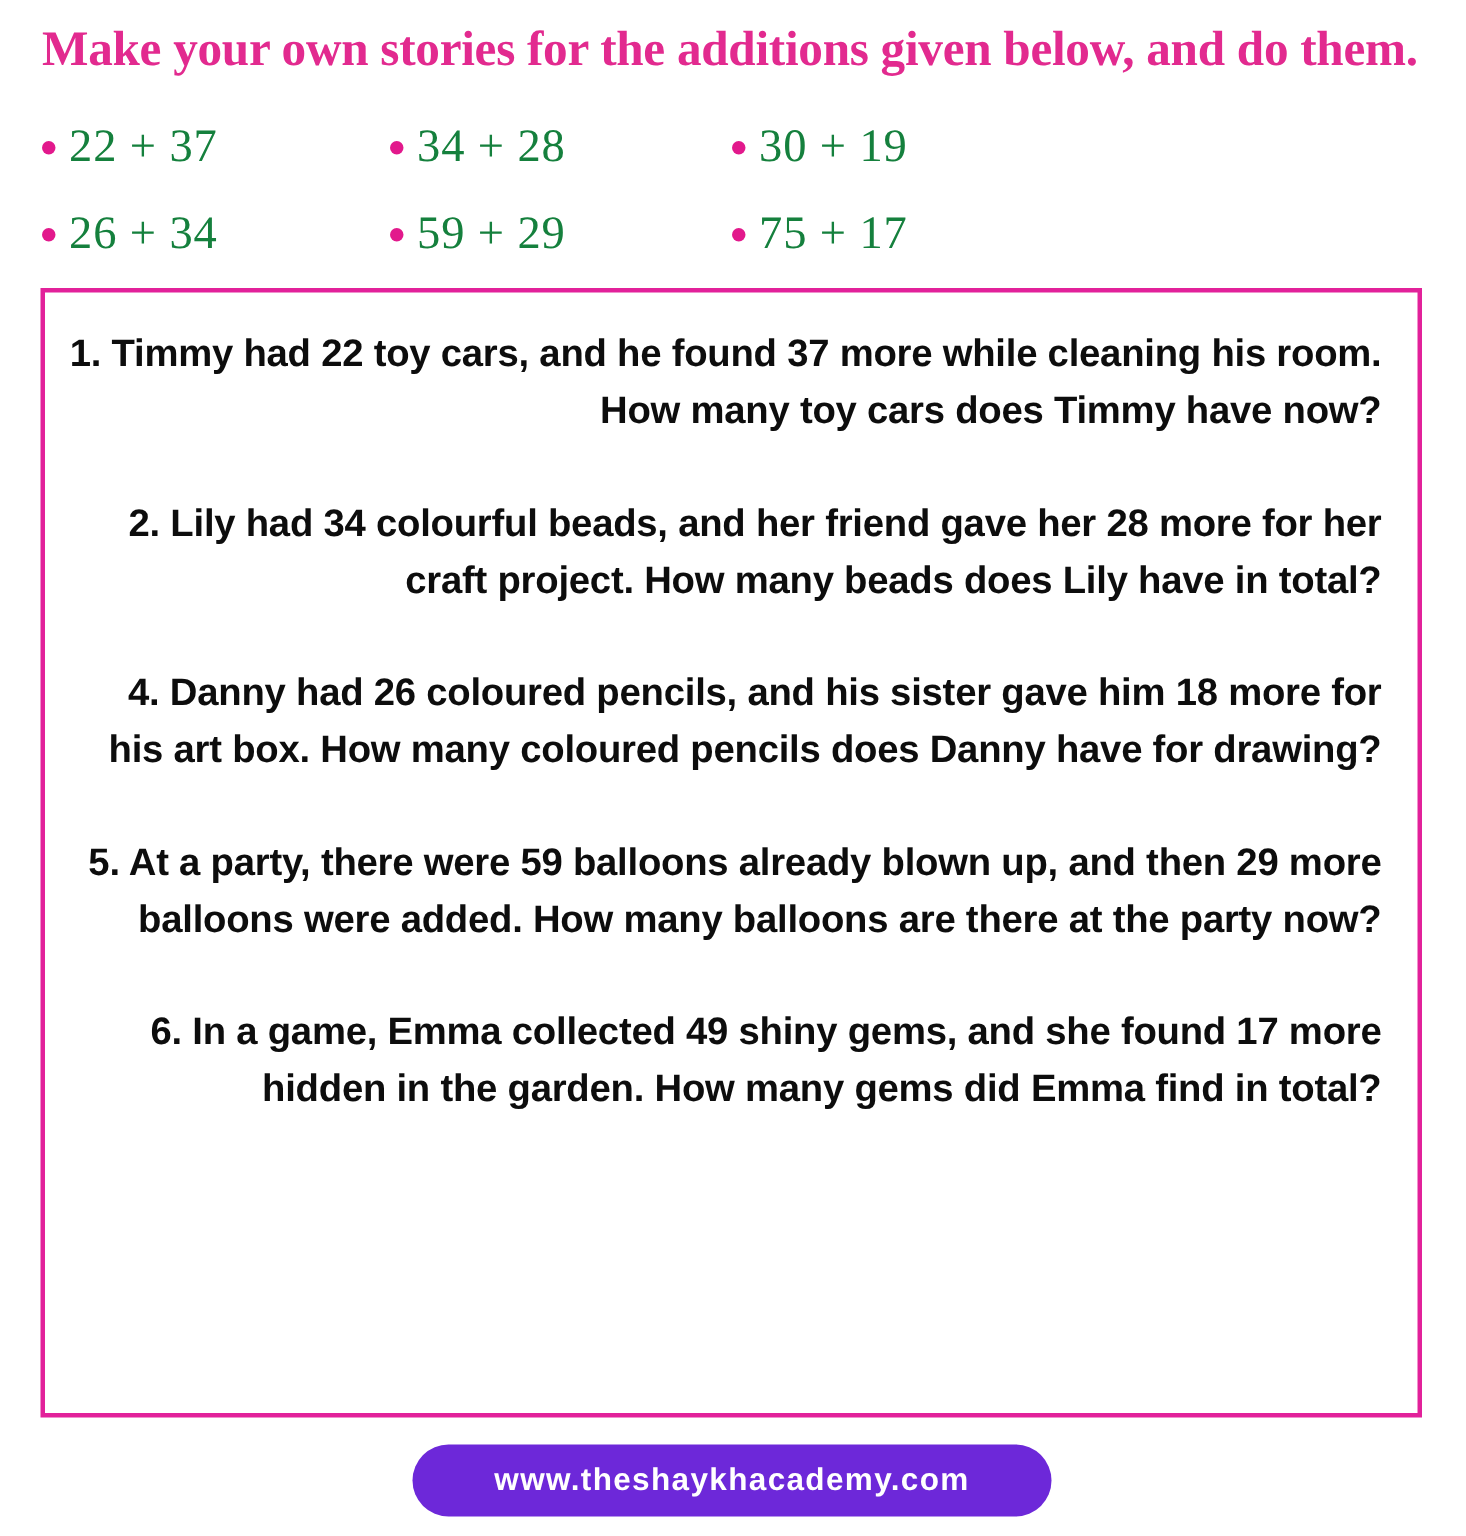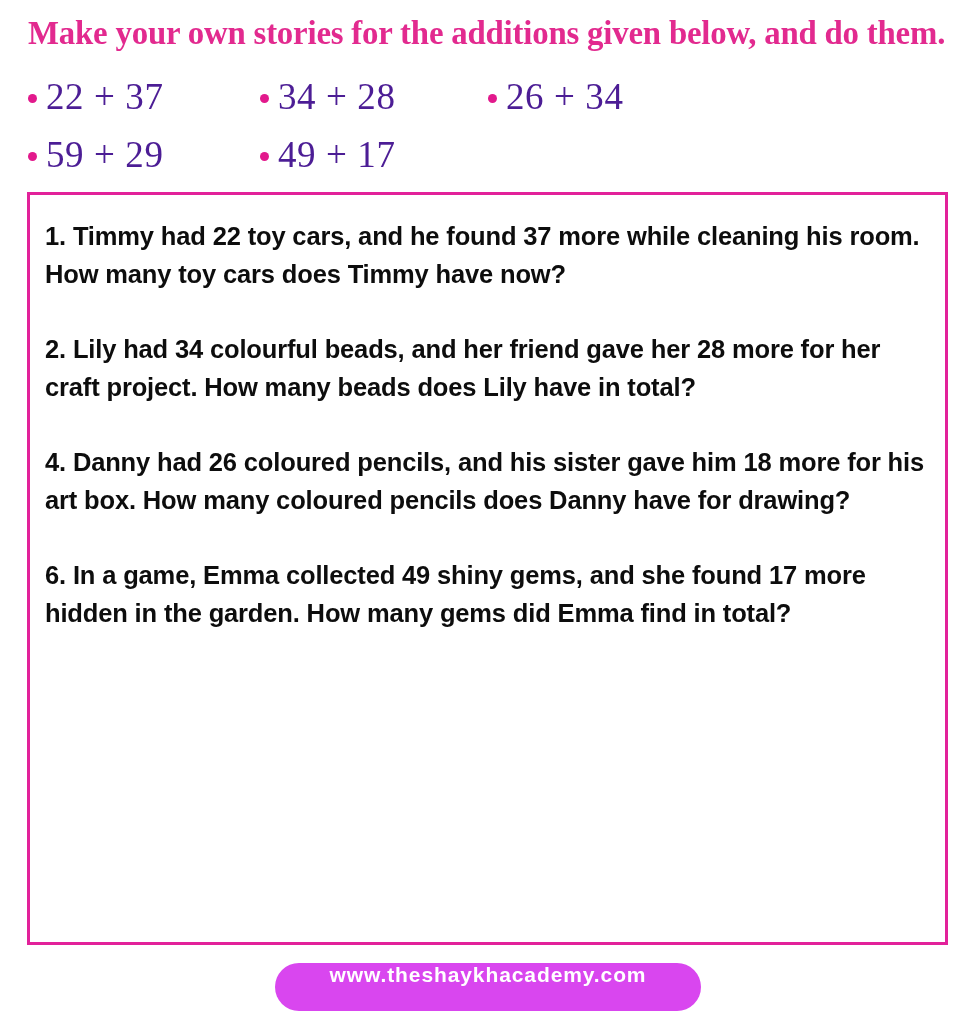--- a/index.html
+++ b/index.html
@@ -58,38 +58,39 @@
   .sum-bullet {
     width: 9px;
     height: 9px;
     border-radius: 50%;
     background: #e2198c;
     flex: 0 0 auto;
     margin-top: 2px;
   }
   .sum-text {
     font-family: "Liberation Serif", "DejaVu Serif", serif;
-    font-size: 37px;
+    font-size: 31px;
     line-height: 34px;
-    color: #4c1d95;
+    color: #15803d;
     letter-spacing: 0.6px;
     white-space: nowrap;
   }
 
   
   .problems-box {
     position: absolute;
     left: 27px;
     top: 192px;
     width: 921px;
     height: 753px;
     box-sizing: border-box;
     border: 3px solid #e2219a;
     background: #ffffff;
-    padding: 22px 12px 0 15px;
+    padding: 22px 24px 0 15px;
+    text-align: right;
   }
   .problem {
     font-family: "Liberation Sans", sans-serif;
     font-weight: bold;
     font-size: 25.5px;
     line-height: 38px;
     color: #0d0d0d;
     letter-spacing: -0.15px;
     margin: 0 0 37px 0;
     word-spacing: 0px;
@@ -99,23 +100,24 @@
   }
 
   
   .footer-pill {
     position: absolute;
     left: 275px;
     top: 963px;
     width: 426px;
     height: 48px;
     box-sizing: border-box;
-    background: #d946ef;
+    background: #6d28d9;
     border-radius: 26px;
     display: flex;
+    align-items: center;
     justify-content: center;
   }
   .footer-url {
     font-family: "Liberation Sans", sans-serif;
     font-weight: bold;
     font-size: 21px;
     letter-spacing: 0.9px;
     color: #ffffff;
     white-space: nowrap;
   }
@@ -132,42 +134,47 @@
     <div class="sum-item">
       <span class="sum-bullet"></span>
       <span class="sum-text">22 + 37</span>
     </div>
 
     <div class="sum-item">
       <span class="sum-bullet"></span>
       <span class="sum-text">34 + 28</span>
     </div>
 
+    <div class="sum-item">
+      <span class="sum-bullet"></span>
+      <span class="sum-text">30 + 19</span>
+    </div>
 
     <div class="sum-item">
       <span class="sum-bullet"></span>
       <span class="sum-text">26 + 34</span>
     </div>
 
     <div class="sum-item">
       <span class="sum-bullet"></span>
       <span class="sum-text">59 + 29</span>
     </div>
 
     <div class="sum-item">
       <span class="sum-bullet"></span>
-      <span class="sum-text">49 + 17</span>
+      <span class="sum-text">75 + 17</span>
     </div>
 
   </div>
 
   <div class="problems-box">
     <p class="problem">1. Timmy had 22 toy cars, and he found 37 more while cleaning his room. How many toy cars does Timmy have now?</p>
     <p class="problem">2. Lily had 34 colourful beads, and her friend gave her 28 more for her craft project. How many beads does Lily have in total?</p>
     <p class="problem">4. Danny had 26 coloured pencils, and his sister gave him 18 more for his art box. How many coloured pencils does Danny have for drawing?</p>
+    <p class="problem">5. At a party, there were 59 balloons already blown up, and then 29 more balloons were added. How many balloons are there at the party now?</p>
     <p class="problem">6. In a game, Emma collected 49 shiny gems, and she found 17 more hidden in the garden. How many gems did Emma find in total?</p>
   </div>
 
   <div class="footer-pill">
     <span class="footer-url">www.theshaykhacademy.com</span>
   </div>
 
 </div>
 
 </body></html>

